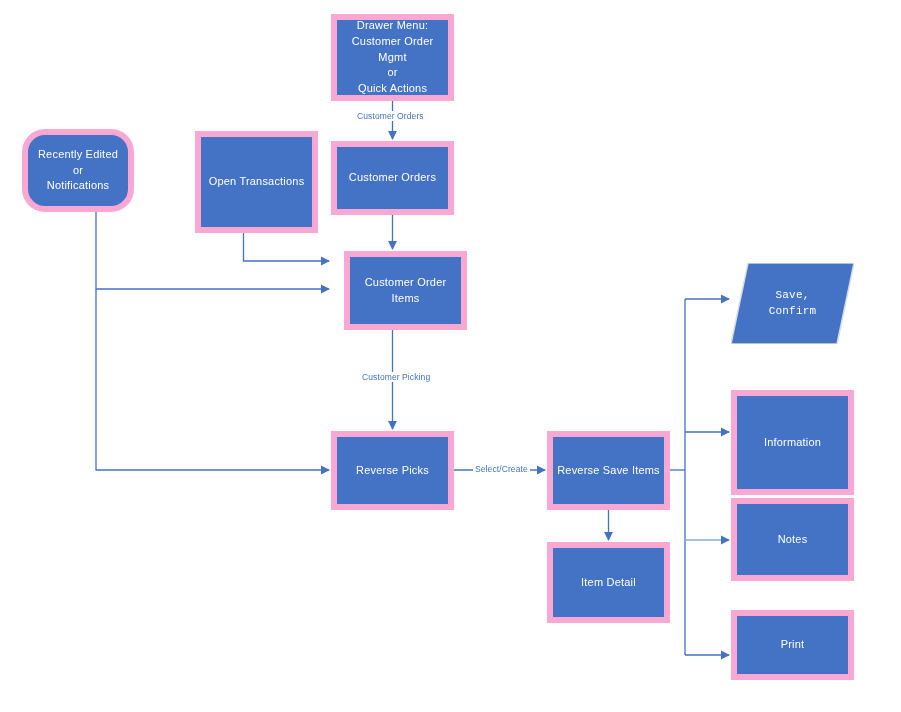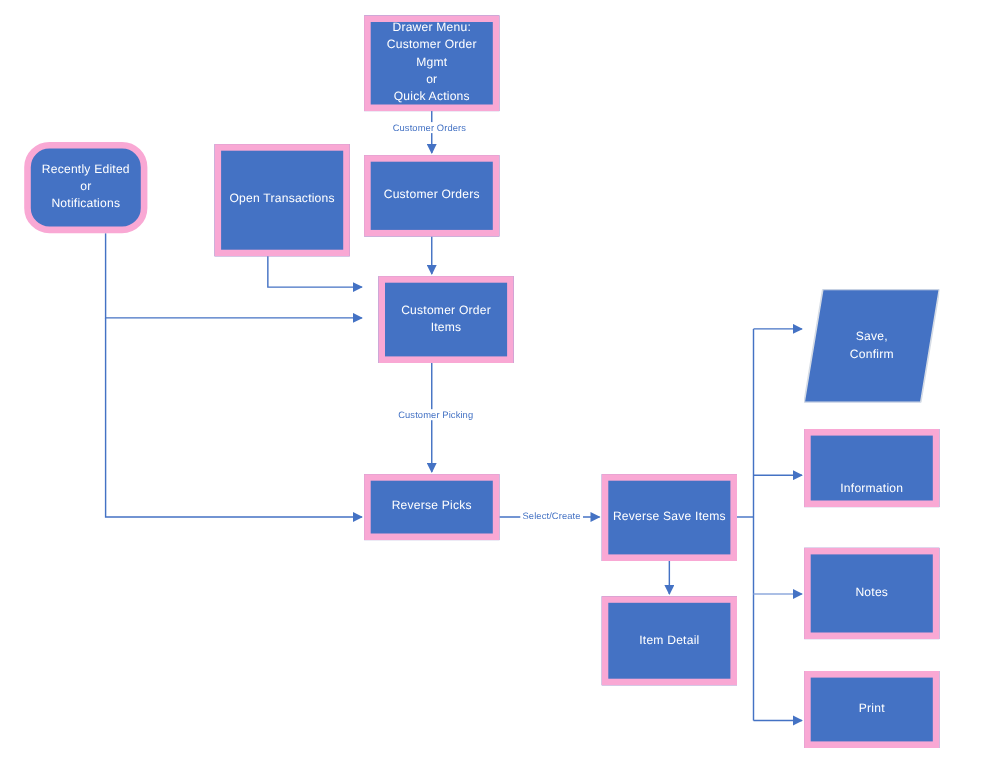--- a/index.html
+++ b/index.html
@@ -140,41 +140,41 @@
   </div>
 
   <div class="node" style="left:331px; top:141px; width:123px; height:74px;">
     <span class="node-label">Customer Orders</span>
   </div>
 
   <div class="node" style="left:344px; top:251px; width:123px; height:79px;">
     <span class="node-label">Customer Order Items</span>
   </div>
 
-  <div class="node" style="left:331px; top:431px; width:123px; height:60px;justify-content:center;">
+  <div class="node" style="left:331px; top:431px; width:123px; height:79px;justify-content:center;">
     <span class="node-label">Reverse Picks</span>
   </div>
 
   <div class="node" style="left:547px; top:431px; width:123px; height:79px;">
     <span class="node-label">Reverse Save Items</span>
   </div>
 
   <div class="node" style="left:547px; top:542px; width:123px; height:81px;">
     <span class="node-label">Item Detail</span>
   </div>
 
-  <div class="node parallelogram" style="left:731px; top:263px; width:123px; height:103px;">
+  <div class="node parallelogram" style="left:731px; top:263px; width:123px; height:81px;font-family:Liberation Mono, monospace;">
     <svg class="para-shape" viewBox="0 0 123 81" preserveAspectRatio="none">
       <polygon points="17,0 123,0 106,81 0,81" fill="#4472c4" stroke="#d6dce5" stroke-width="1.5"></polygon>
     </svg>
     <span class="node-label">Save,
 Confirm</span>
   </div>
 
-  <div class="node" style="left:731px; top:390px; width:123px; height:71px;align-items:flex-end;">
+  <div class="node" style="left:731px; top:390px; width:123px; height:105px;">
     <span class="node-label">Information</span>
   </div>
 
   <div class="node" style="left:731px; top:498px; width:123px; height:83px;">
     <span class="node-label">Notes</span>
   </div>
 
   <div class="node" style="left:731px; top:610px; width:123px; height:70px;">
     <span class="node-label">Print</span>
   </div>

